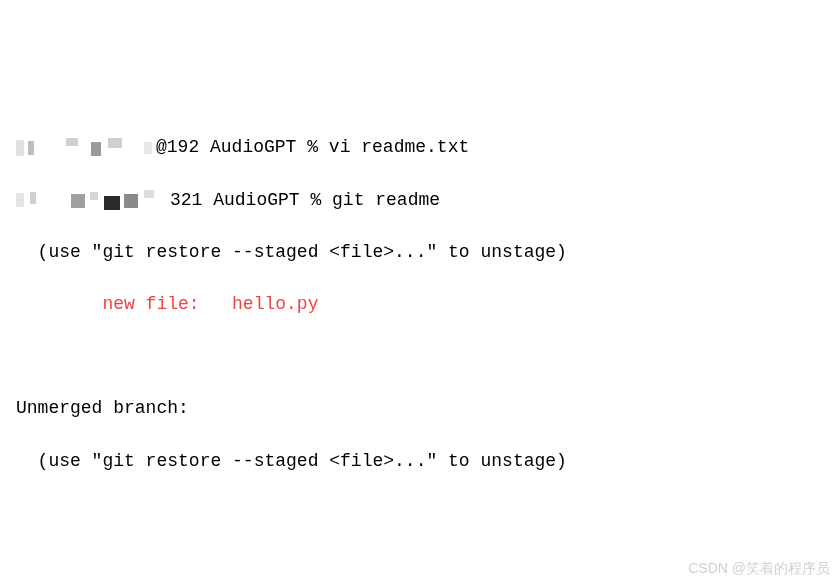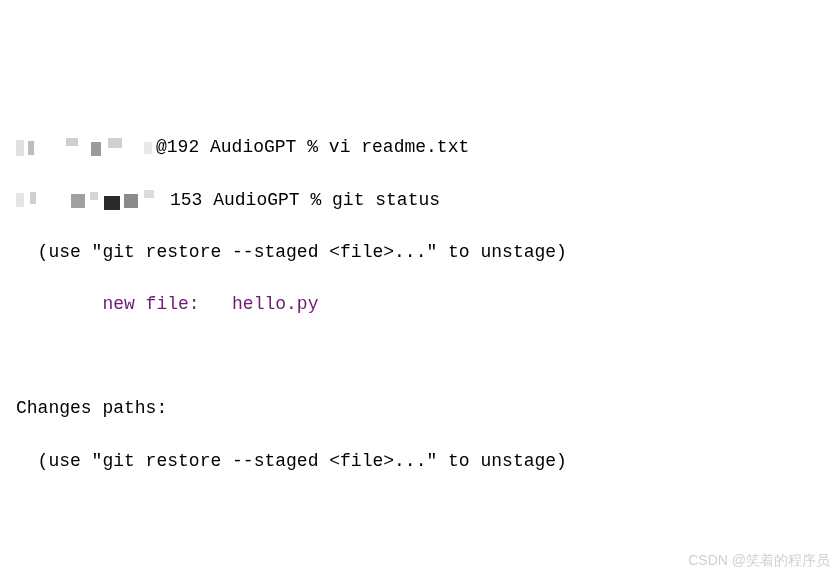--- a/index.html
+++ b/index.html
@@ -18,34 +18,34 @@
       padding: 4px 6px;
       position: relative;
       white-space: pre;
       overflow: hidden;
     }
     .line {
       display: block;
       padding-left: 10px;
     }
     .green {
-      color: #701a75;
+      color: #ef4444;
     }
     .pixelate {
       display: inline-block;
       vertical-align: middle;
       position: relative;
     }
     .pixelate svg {
       display: block;
     }
     .watermark {
       position: absolute;
       right: 10px;
-      bottom: 10px;
+      bottom: 2px;
       color: #d0d0d0;
       font-family: -apple-system, "PingFang SC", sans-serif;
       font-size: 14px;
       pointer-events: none;
     }
   </style>
 </head>
 <body>
 
 
@@ -60,25 +60,25 @@
           <rect x="128" y="4" width="8" height="12" fill="#e8e8e8"></rect>
         </svg></span><span>@192 AudioGPT % </span><span>vi readme.txt</span></span>
 <span class="line"><span class="pixelate"><svg width="154" height="20">
           <rect x="0" y="3" width="8" height="14" fill="#e5e5e5"></rect>
           <rect x="14" y="2" width="6" height="12" fill="#cfcfcf"></rect>
           <rect x="55" y="4" width="14" height="14" fill="#a0a0a0"></rect>
           <rect x="74" y="2" width="8" height="8" fill="#d6d6d6"></rect>
           <rect x="88" y="6" width="16" height="14" fill="#2a2a2a"></rect>
           <rect x="108" y="4" width="14" height="14" fill="#8a8a8a"></rect>
           <rect x="128" y="0" width="10" height="8" fill="#dcdcdc"></rect>
-        </svg></span><span>153 AudioGPT % </span><span>git status</span></span>
+        </svg></span><span>321 AudioGPT % </span><span>git readme</span></span>
 <span class="line">  (use "git restore --staged &lt;file&gt;..." to unstage)</span>
 <span class="line green">        new file:   hello.py</span>
 <span class="line"> </span>
-<span class="line">Changes paths:</span>
+<span class="line">Unmerged branch:</span>
 <span class="line">  (use "git restore --staged &lt;file&gt;..." to unstage)</span>
 
 
 
 
 
 
 
 
 

